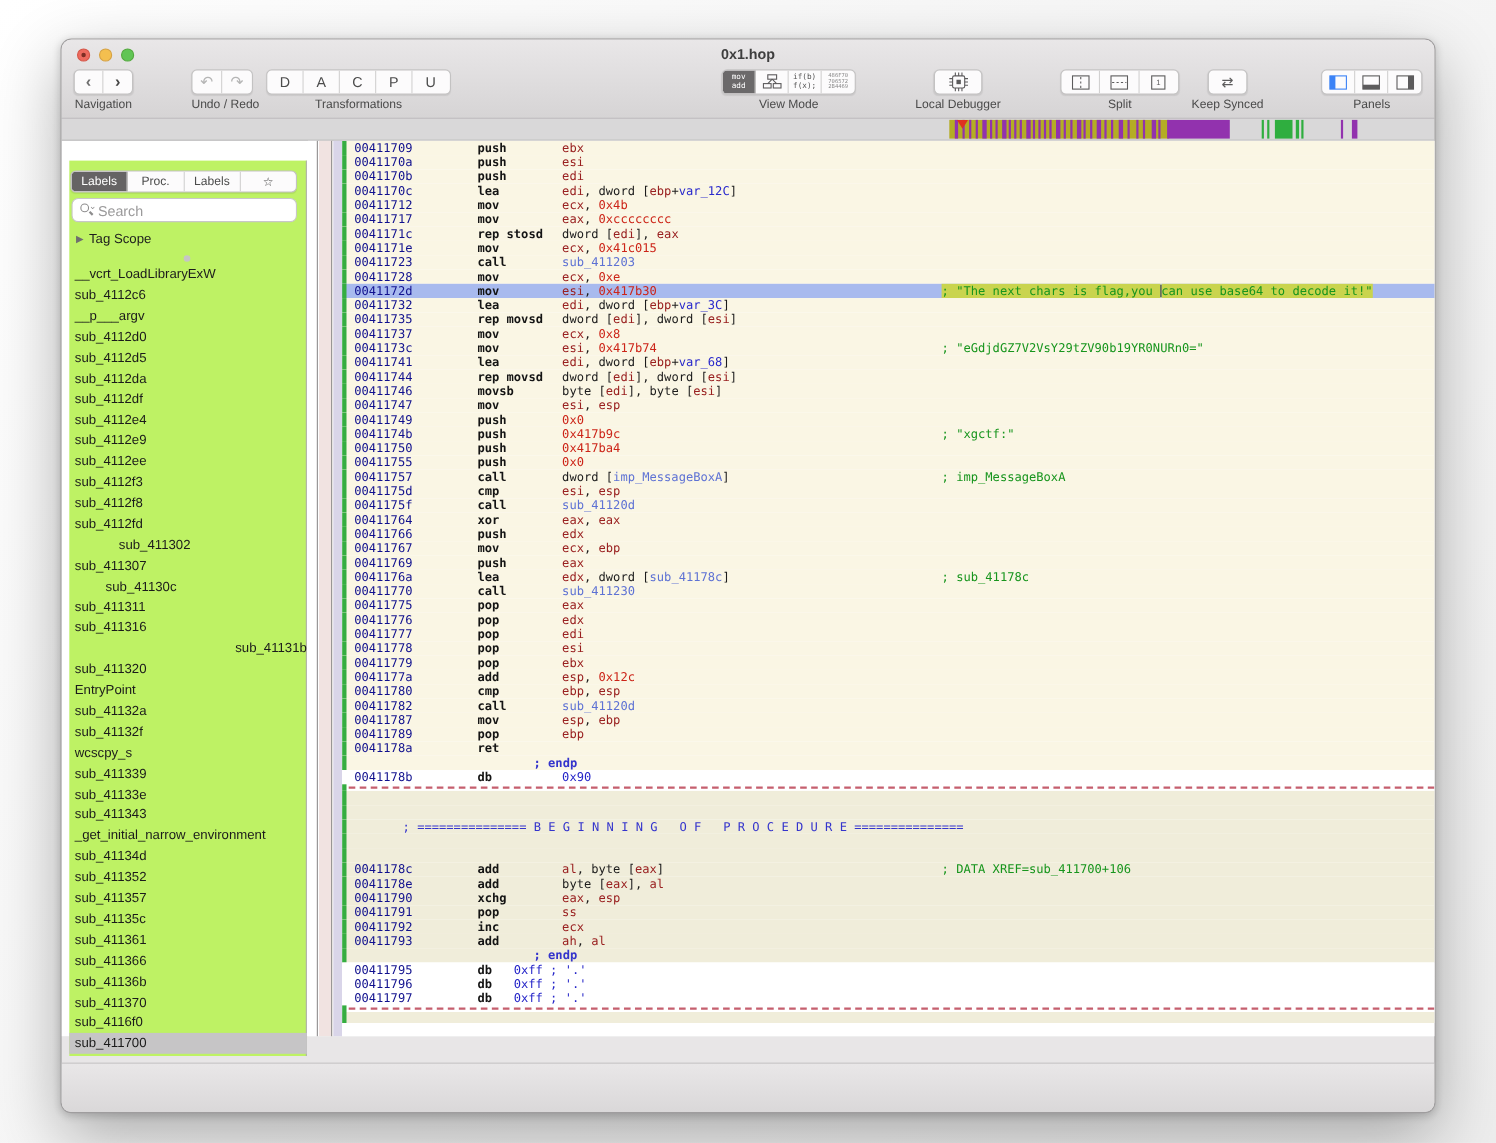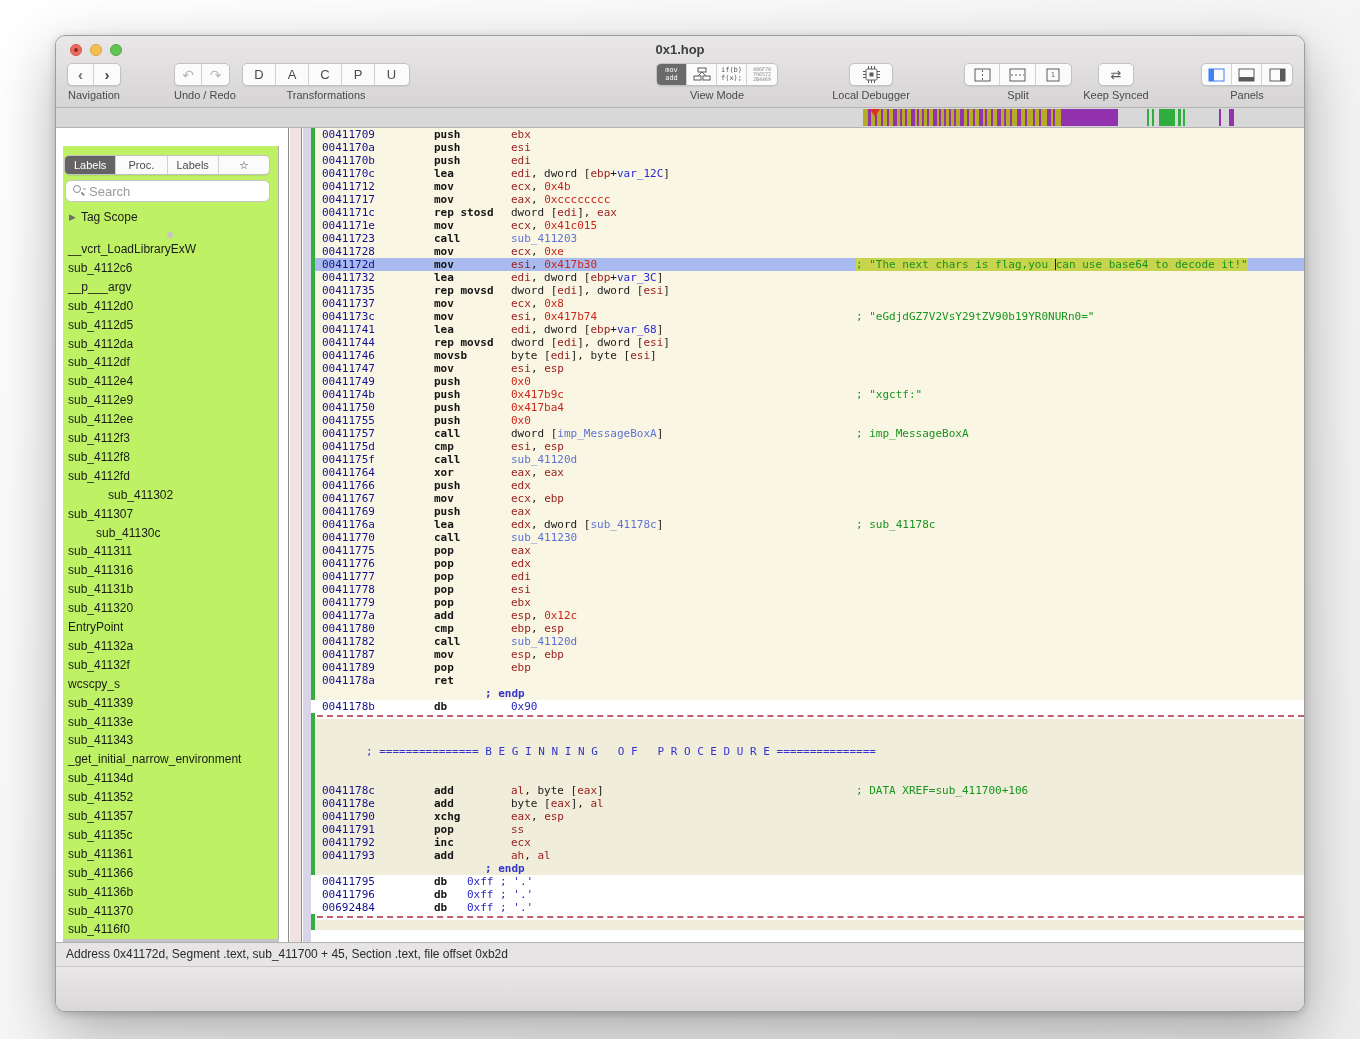--- a/index.html
+++ b/index.html
@@ -332,21 +332,21 @@
           <div class="litem" style="top: 151.2px;">sub_4112e9</div>
           <div class="litem" style="top: 170.1px;">sub_4112ee</div>
           <div class="litem" style="top: 189px;">sub_4112f3</div>
           <div class="litem" style="top: 207.9px;">sub_4112f8</div>
           <div class="litem" style="top: 226.8px;">sub_4112fd</div>
           <div class="litem" style="top: 245.7px; padding-left: 45px;">sub_411302</div>
           <div class="litem" style="top: 264.6px;">sub_411307</div>
           <div class="litem" style="top: 283.5px; margin-left: 28px;">sub_41130c</div>
           <div class="litem" style="top: 302.4px;">sub_411311</div>
           <div class="litem" style="top: 321.3px;">sub_411316</div>
-          <div class="litem" style="top: 340.2px;">sub_41131b</div>
+          <div class="litem" style="top: 340.2px; text-align: right;">sub_41131b</div>
           <div class="litem" style="top: 359.1px;">sub_411320</div>
           <div class="litem" style="top: 378px;">EntryPoint</div>
           <div class="litem" style="top: 396.9px;">sub_41132a</div>
           <div class="litem" style="top: 415.8px;">sub_41132f</div>
           <div class="litem" style="top: 434.7px;">wcscpy_s</div>
           <div class="litem" style="top: 453.6px;">sub_411339</div>
           <div class="litem" style="top: 472.5px;">sub_41133e</div>
           <div class="litem" style="top: 491.4px;">sub_411343</div>
           <div class="litem" style="top: 510.3px;">_get_initial_narrow_environment</div>
           <div class="litem" style="top: 529.2px;">sub_41134d</div>
@@ -420,21 +420,20 @@
         <div class="drow bg-b"><span class="gbar"></span></div>
         <div class="drow bg-b"><span class="gbar"></span><span class="addr">0041178c</span><span class="mnem">add</span><span class="ops"><span class="k-r">al</span><span class="k-p">, byte [</span><span class="k-r">eax</span><span class="k-p">]</span></span><span class="cmt">; DATA XREF=sub_411700+106</span></div>
         <div class="drow bg-b"><span class="gbar"></span><span class="addr">0041178e</span><span class="mnem">add</span><span class="ops"><span class="k-p">byte [</span><span class="k-r">eax</span><span class="k-p">], </span><span class="k-r">al</span></span></div>
         <div class="drow bg-b"><span class="gbar"></span><span class="addr">00411790</span><span class="mnem">xchg</span><span class="ops"><span class="k-r">eax</span><span class="k-p">, </span><span class="k-r">esp</span></span></div>
         <div class="drow bg-b"><span class="gbar"></span><span class="addr">00411791</span><span class="mnem">pop</span><span class="ops"><span class="k-r">ss</span></span></div>
         <div class="drow bg-b"><span class="gbar"></span><span class="addr">00411792</span><span class="mnem">inc</span><span class="ops"><span class="k-r">ecx</span></span></div>
         <div class="drow bg-b"><span class="gbar"></span><span class="addr">00411793</span><span class="mnem">add</span><span class="ops"><span class="k-r">ah</span><span class="k-p">, </span><span class="k-r">al</span></span></div>
         <div class="drow bg-b"><span class="gbar"></span><span class="endp-t">; endp</span></div>
         <div class="drow bg-w"><span class="addr">00411795</span><span class="mnem">db</span><span class="dbval" style="left: 156px;">0xff ; '.'</span></div>
         <div class="drow bg-w"><span class="addr">00411796</span><span class="mnem">db</span><span class="dbval" style="left: 156px;">0xff ; '.'</span></div>
-        <div class="drow bg-w"><span class="addr">00692484</span><span class="mnem">db</span><span class="dbval" style="left: 156px;">0xff ; '.'</span></div>
+        <div class="drow bg-w"><span class="addr">00411797</span><span class="mnem">db</span><span class="dbval" style="left: 156px;">0xff ; '.'</span></div>
         <div class="drow bg-w sep"><span class="gbar" style="height: 6px;"></span><div class="dash"></div></div>
         <div class="drow bg-b fill"><span class="gbar" style="height: 10px;"></span></div>
       </div>
   </div>
 
-  <div id="statusbar">Address 0x41172d, Segment .text, sub_411700 + 45, Section .text, file offset 0xb2d</div>
   <div id="footer"></div>
 </div>
 
 </body></html>

